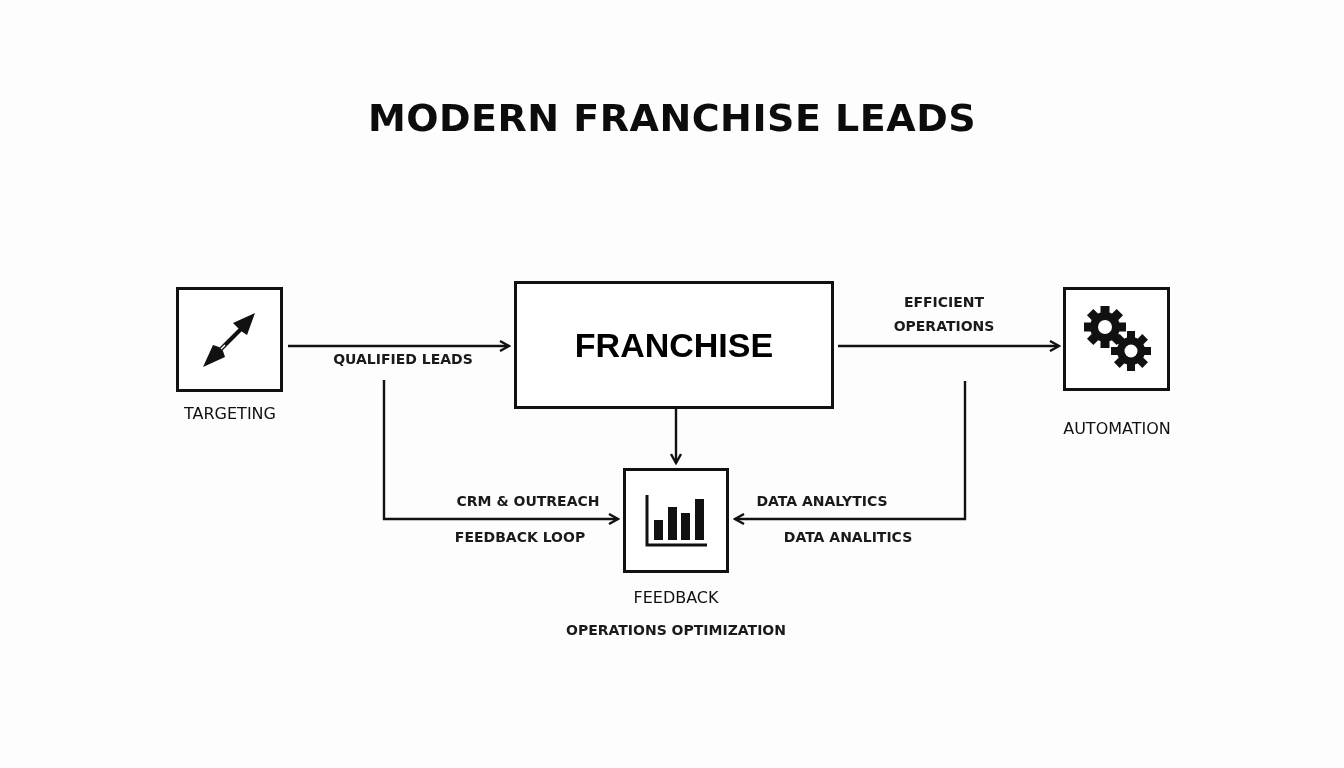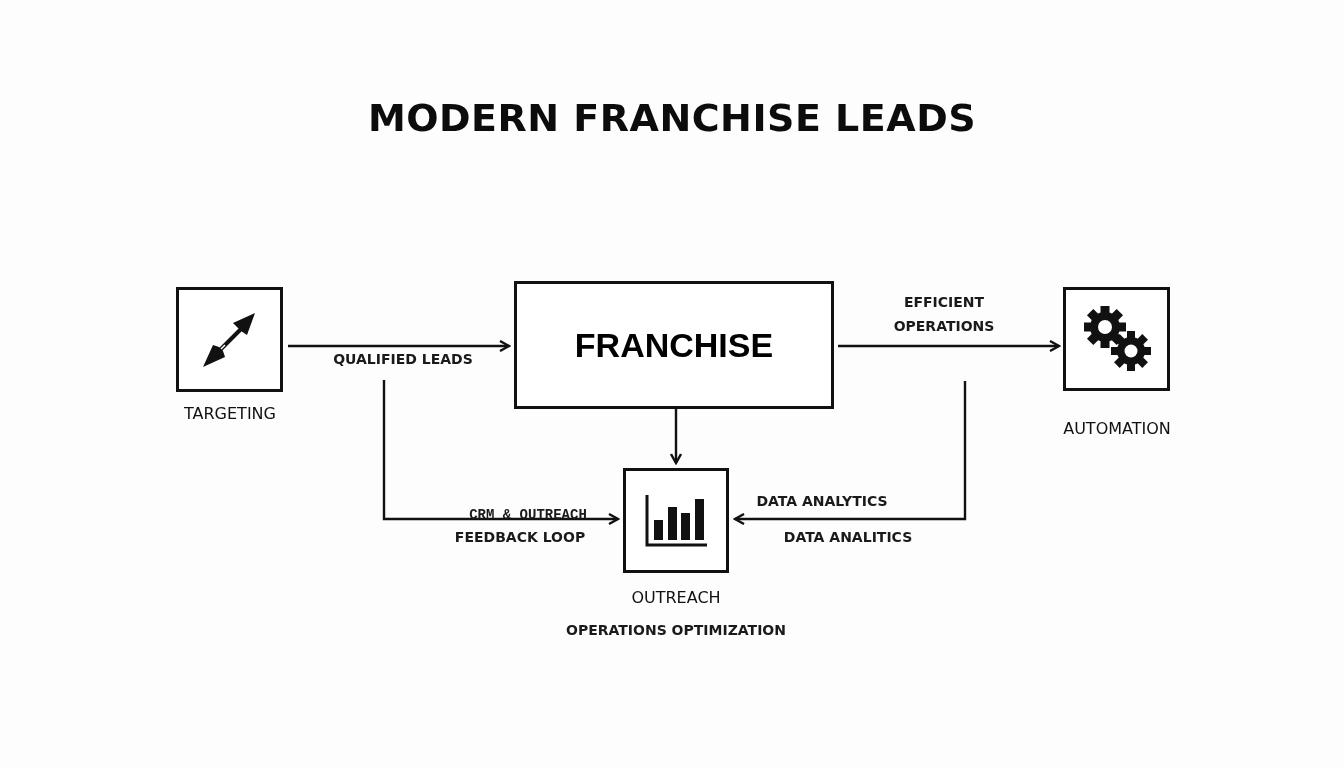--- a/index.html
+++ b/index.html
@@ -113,27 +113,27 @@
   <div class="icon-wrap">
     <svg width="64" height="54" viewBox="0 0 64 54">
       <polyline points="3,1 3,51 63,51" fill="none" stroke="#111" stroke-width="3"></polyline>
       <rect x="10" y="26" width="9" height="20" fill="#111"></rect>
       <rect x="24" y="13" width="9" height="33" fill="#111"></rect>
       <rect x="37" y="19" width="9" height="27" fill="#111"></rect>
       <rect x="51" y="5" width="9" height="41" fill="#111"></rect>
     </svg>
   </div>
 </div>
-<div class="abs node-label" style="left:596px; width:160px; top:588px;">OUTREACH</div>
+<div class="abs node-label" style="left:596px; width:160px; top:588px;">FEEDBACK</div>
 <div class="abs edge-label" style="left:526px; width:300px; top:618px;">OPERATIONS OPTIMIZATION</div>
 
 <div class="abs edge-label" style="left:303px; width:200px; top:312px;margin-top:35px;">QUALIFIED LEADS</div>
 
 <div class="abs" style="left:844px; width:200px; top:290px;">
   <div class="edge-label">EFFICIENT</div>
   <div class="edge-label">OPERATIONS</div>
 </div>
 
-<div class="abs edge-label" style="left:428px; width:200px; top:503px;font-family:Liberation Mono, monospace;">CRM &amp; OUTREACH</div>
+<div class="abs edge-label" style="left:428px; width:200px; top:489px;">CRM &amp; OUTREACH</div>
 <div class="abs edge-label" style="left:420px; width:200px; top:525px;">FEEDBACK LOOP</div>
 
 <div class="abs edge-label" style="left:722px; width:200px; top:489px;">DATA ANALYTICS</div>
 <div class="abs edge-label" style="left:748px; width:200px; top:525px;text-align:center;">DATA ANALITICS</div>
 
 </body></html>

